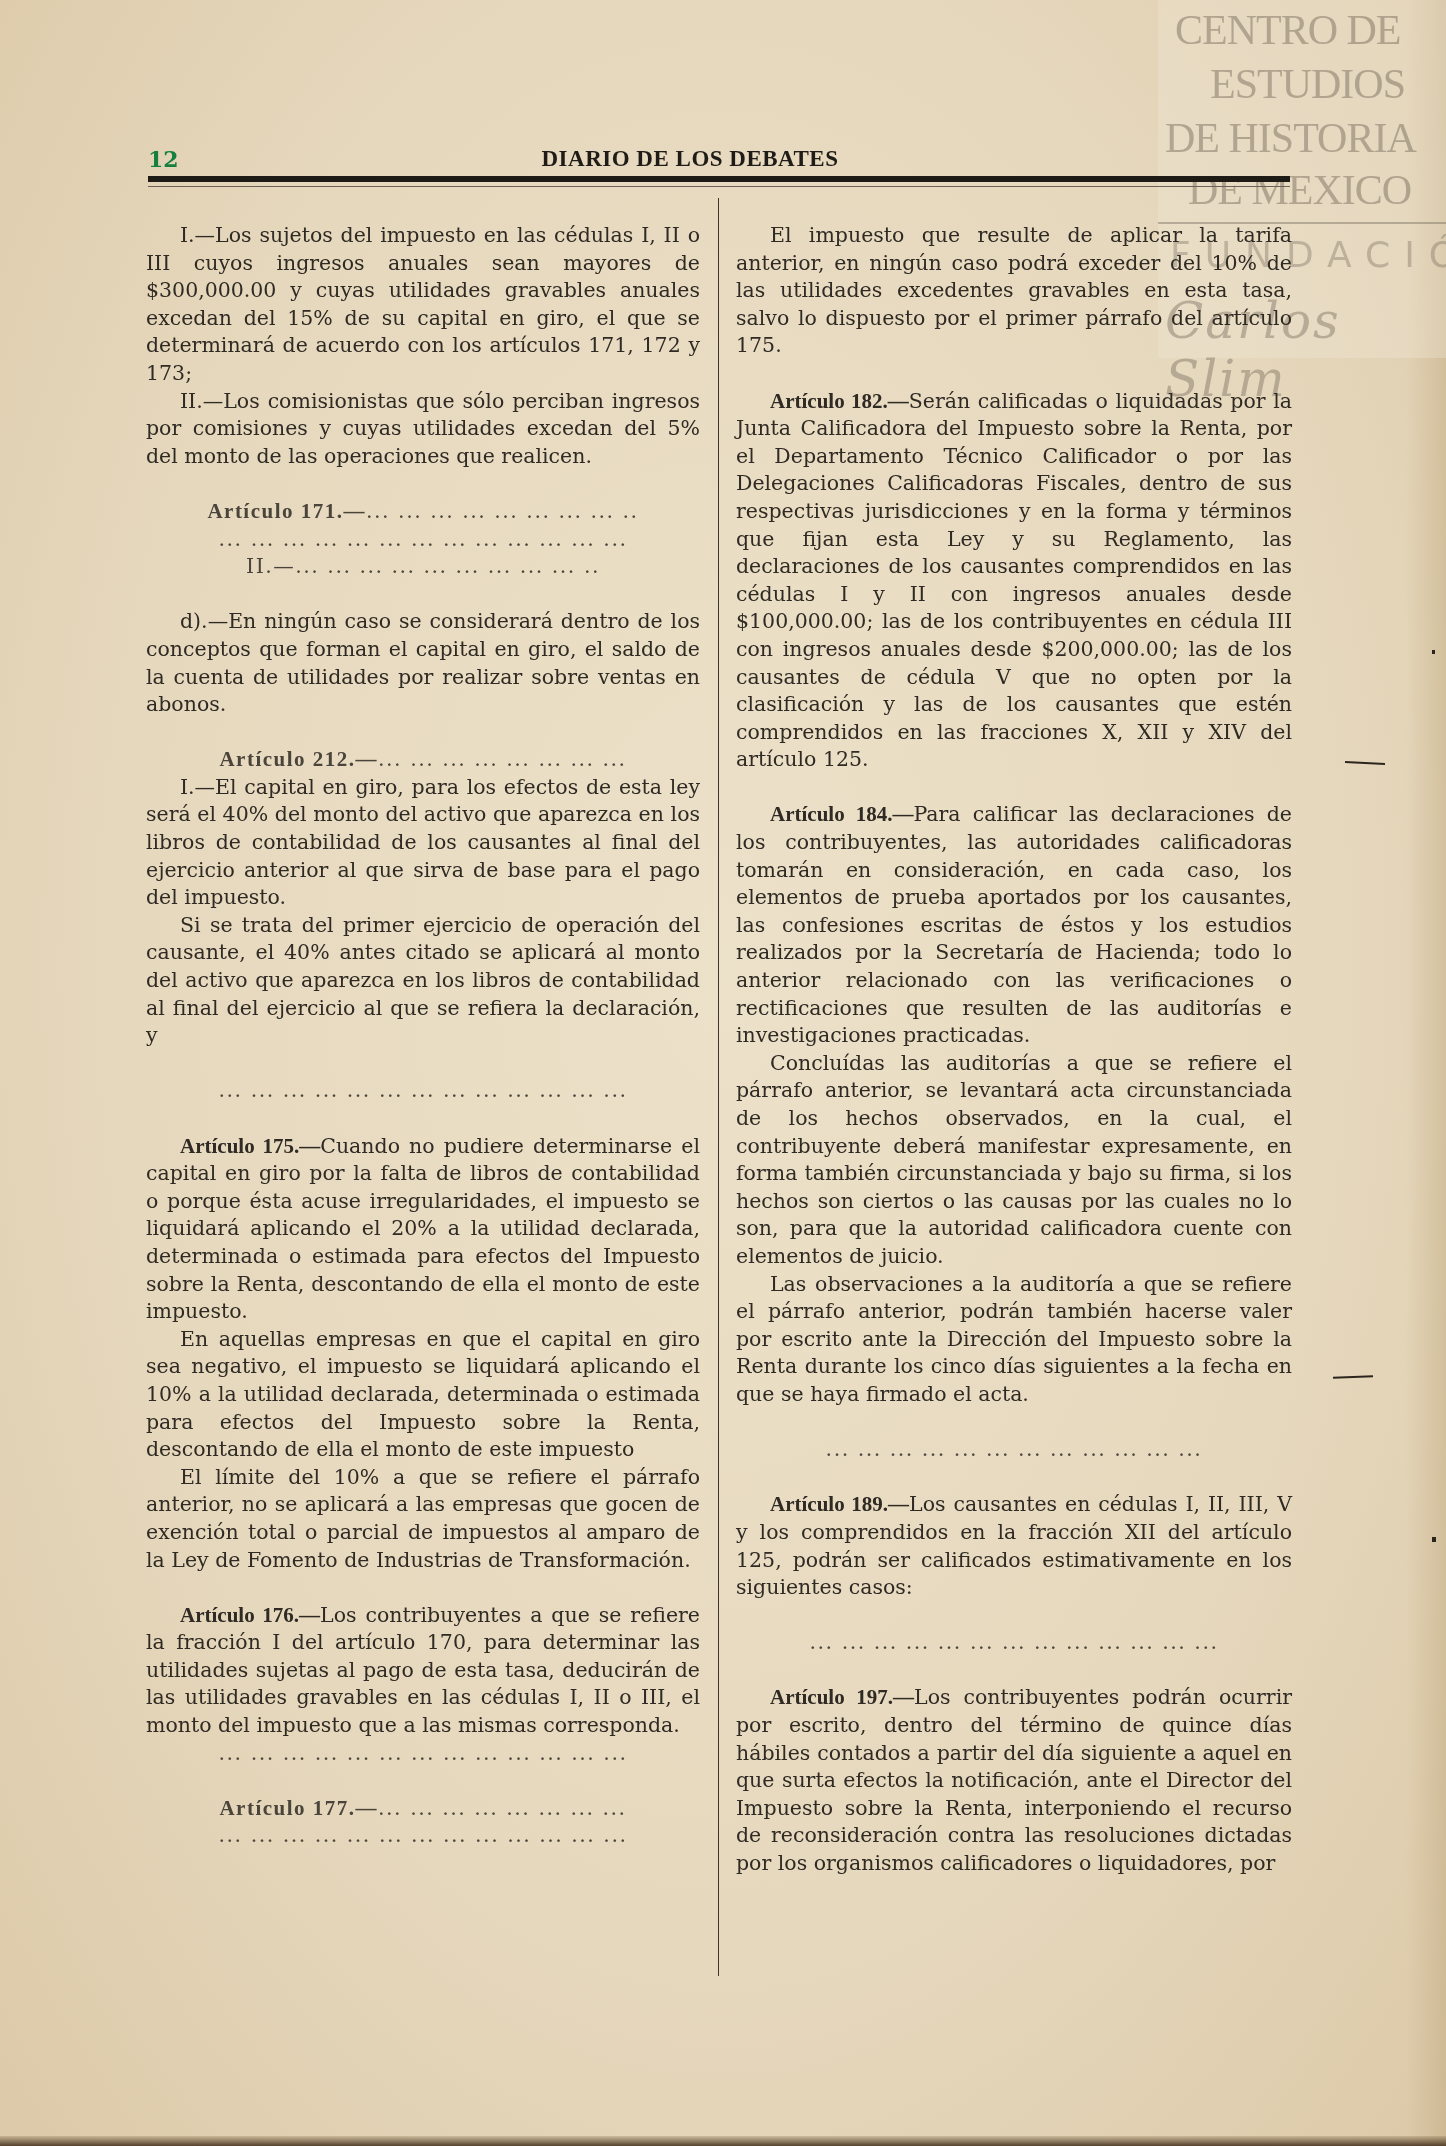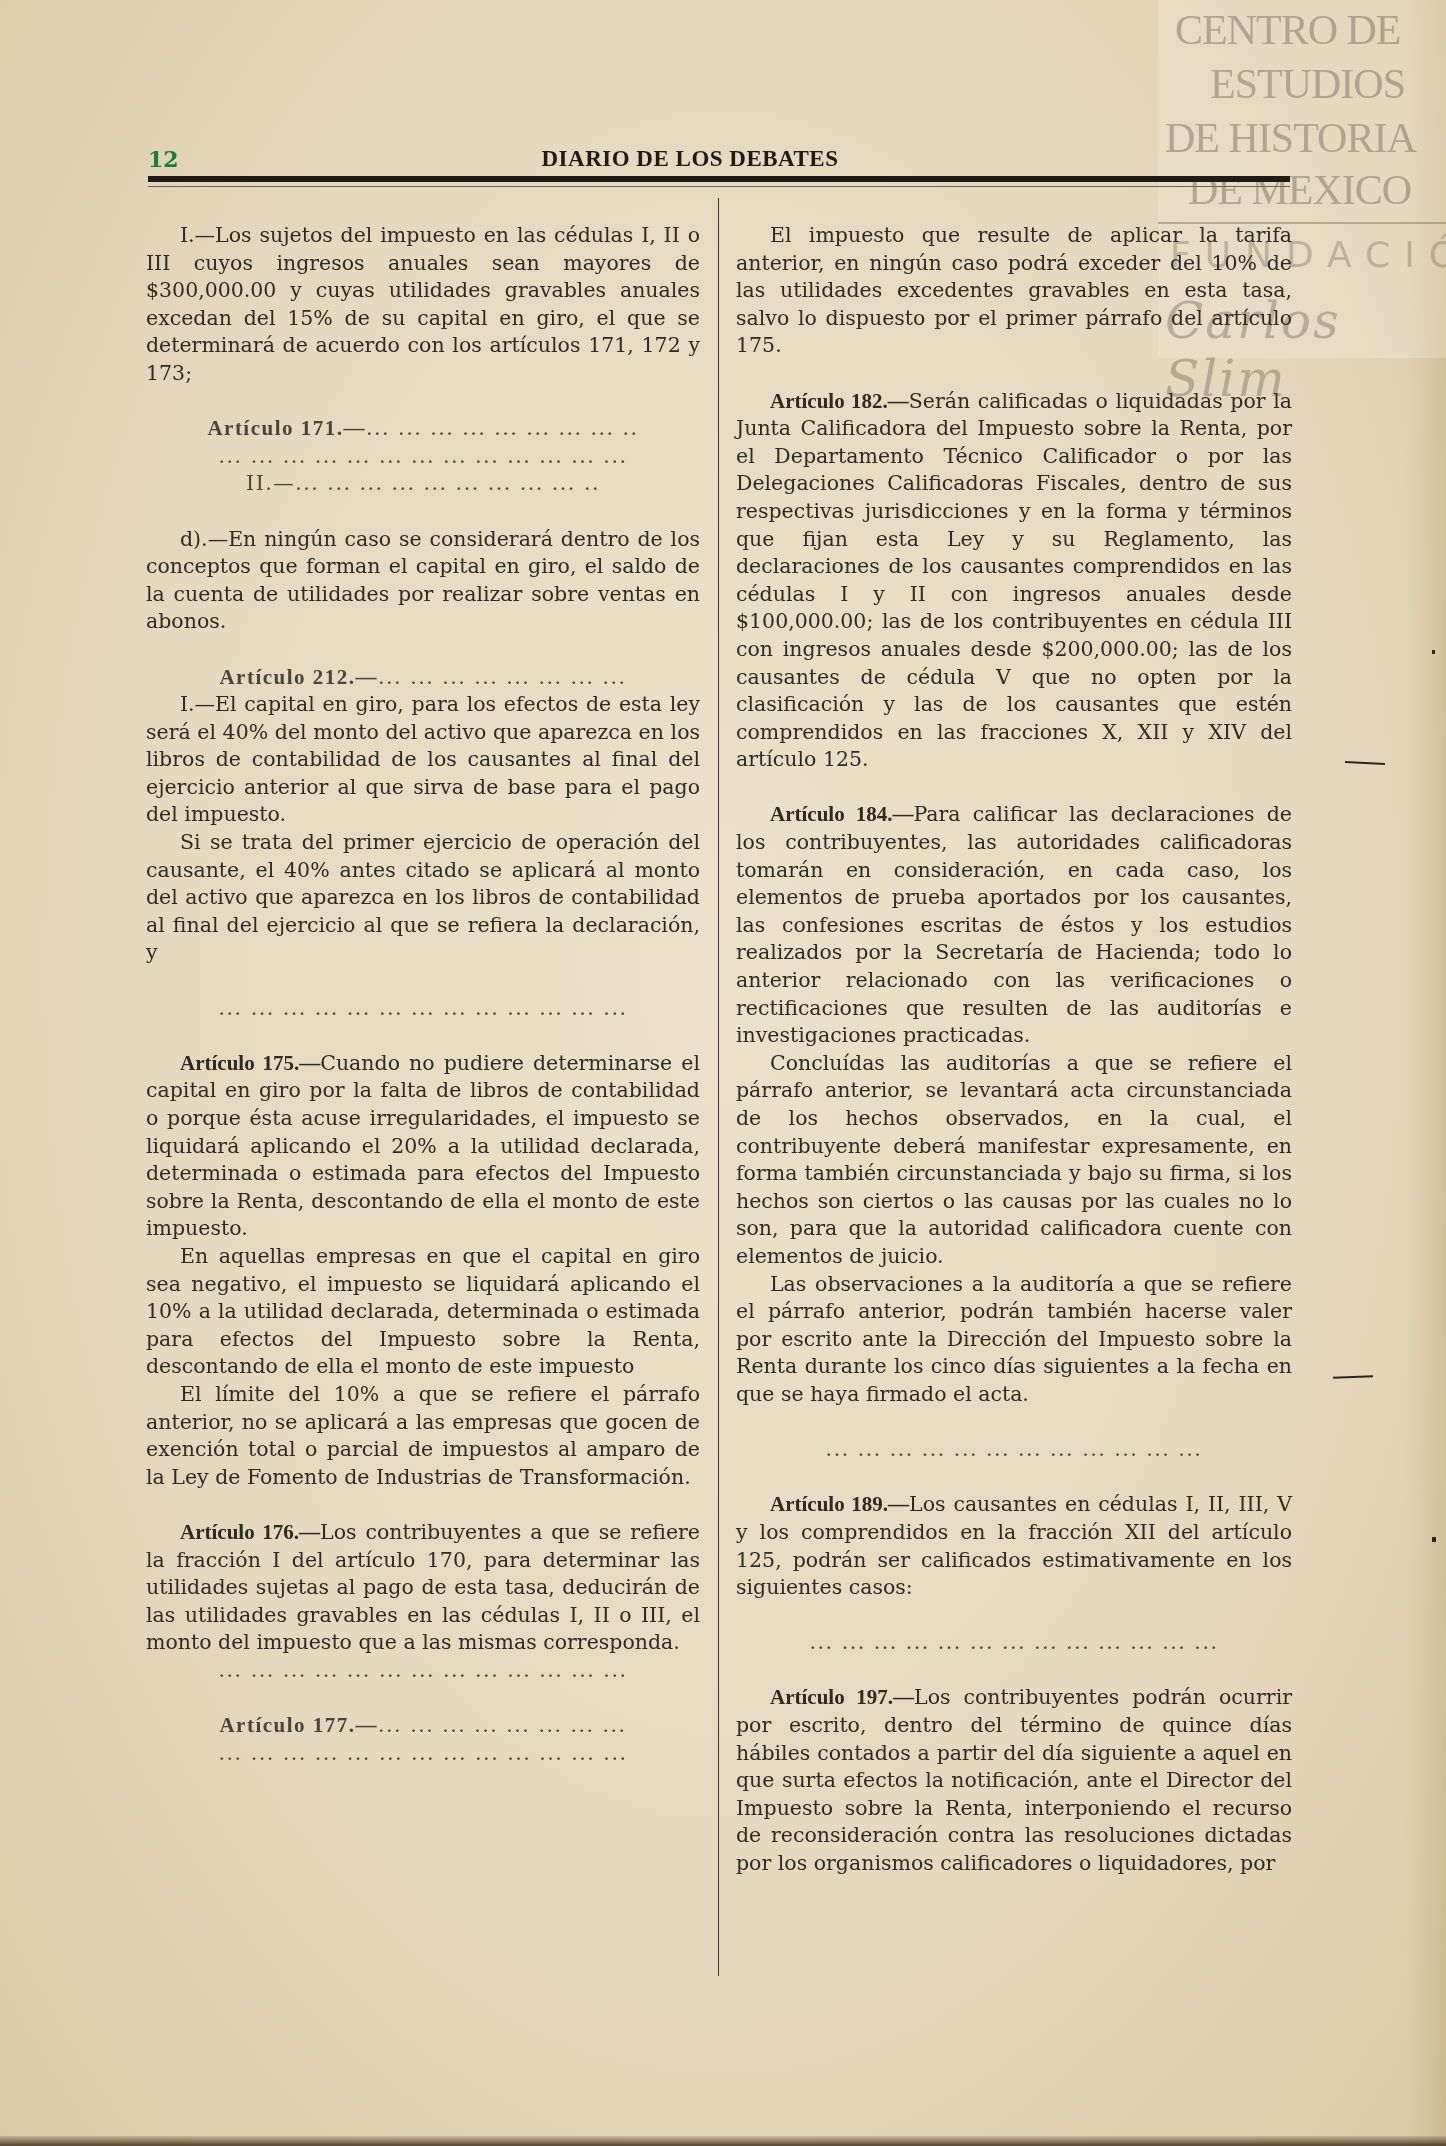--- a/index.html
+++ b/index.html
@@ -103,20 +103,21 @@
 
 <div class="page-number">12</div>
 <div class="running-title">DIARIO DE LOS DEBATES</div>
 <div class="rule"></div>
 <div class="rule-thin"></div>
 
 <div class="divider"></div>
 
 <div class="col col-left">
   <p class="p">I.—Los sujetos del impuesto en las cédulas I, II o III cuyos ingresos anuales sean mayores de $300,000.00 y cuyas utilidades gravables anuales excedan del 15% de su capital en giro, el que se determinará de acuerdo con los artículos 171, 172 y 173;</p>
+  <p class="p">II.—Los comisionistas que sólo perciban ingresos por comisiones y cuyas utilidades excedan del 5% del monto de las operaciones que realicen.</p>
   <div class="gap"></div>
   <p class="p dots"><span class="art">Artículo 171.—</span><span>... ... ... ... ... ... ... ... ..</span></p>
   <p class="p dots noindent">... ... ... ... ... ... ... ... ... ... ... ... ...</p>
   <p class="p dots"><span>II.—</span><span>... ... ... ... ... ... ... ... ... ..</span></p>
   <div class="gap"></div>
   <p class="p">d).—En ningún caso se considerará dentro de los conceptos que forman el capital en giro, el saldo de la cuenta de utilidades por realizar sobre ventas en abonos.</p>
   <div class="gap"></div>
   <p class="p dots"><span class="art">Artículo 212.—</span><span>... ... ... ... ... ... ... ...</span></p>
   <p class="p">I.—El capital en giro, para los efectos de esta ley será el 40% del monto del activo que aparezca en los libros de contabilidad de los causantes al final del ejercicio anterior al que sirva de base para el pago del impuesto.</p>
   <p class="p">Si se trata del primer ejercicio de operación del causante, el 40% antes citado se aplicará al monto del activo que aparezca en los libros de contabilidad al final del ejercicio al que se refiera la declaración, y</p>

